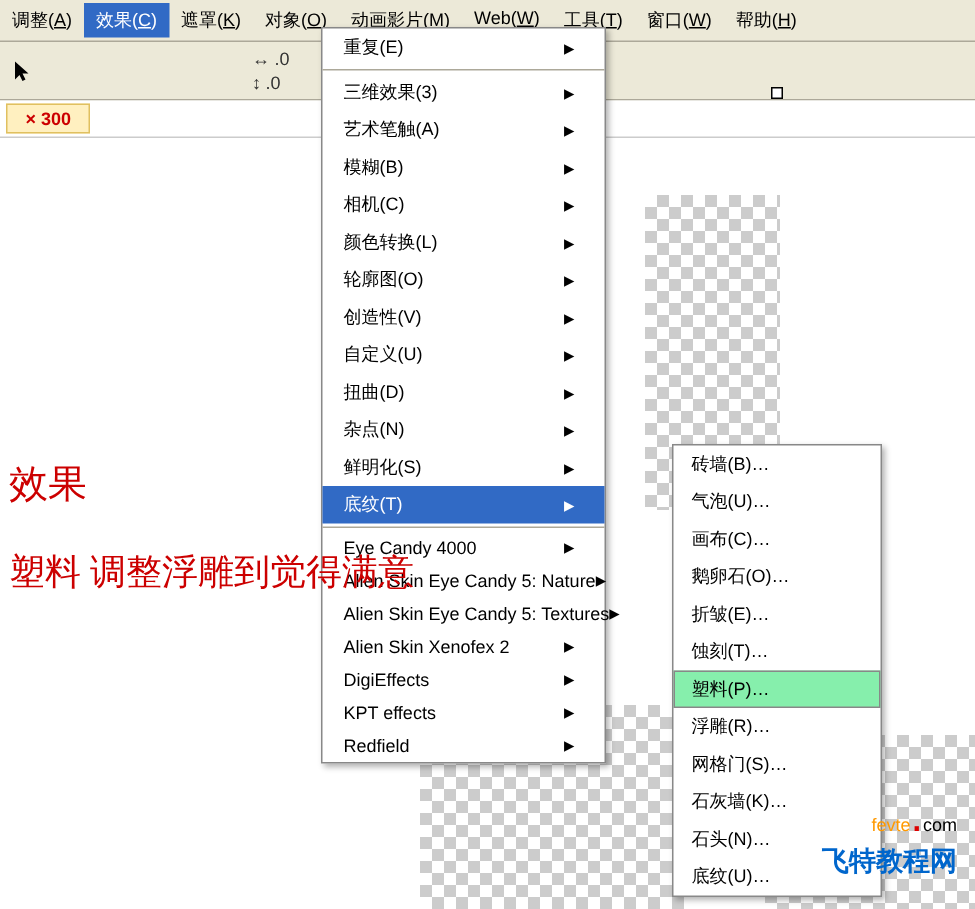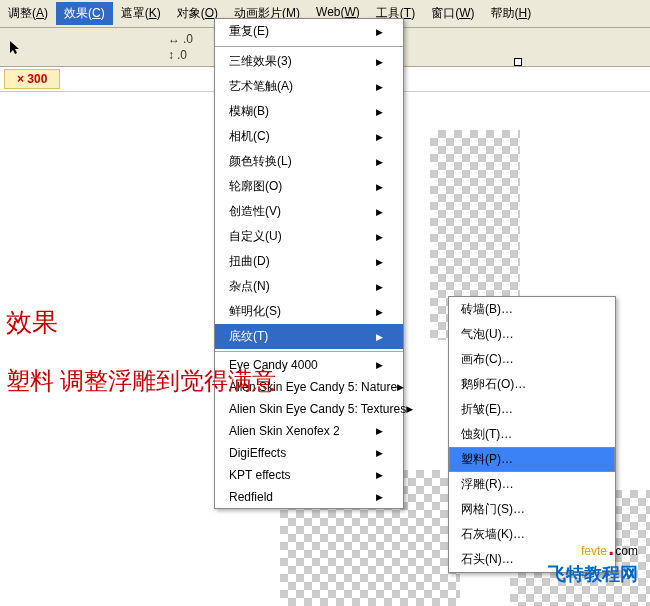--- a/index.html
+++ b/index.html
@@ -32,23 +32,23 @@
 .checker3 { right: 0; top: 420px; width: 140px; height: 120px; }
 .white-square { position: absolute; width: 8px; height: 8px; border: 1px solid #000; background: #fff; }
 .sq1 { right: 128px; top: 58px; }
 
 .dropdown { position: absolute; top: 18px; left: 214px; width: 190px; background: #fff; border: 1px solid #888; box-shadow: 2px 2px 4px rgba(0,0,0,0.3); }
 .dropdown-item { padding: 4px 20px 4px 14px; cursor: pointer; display: flex; justify-content: space-between; align-items: center; white-space: nowrap; }
 .dropdown-item.has-arrow::after { content: "▶"; font-size: 9px; }
 .dropdown-item.highlighted { background: #316ac5; color: #fff; }
 .dropdown hr { border: none; border-top: 1px solid #aca899; margin: 2px 0; }
 
-.submenu { position: absolute; top: 296px; left: 448px; width: 168px; background: #fff; border: 1px solid #888; box-shadow: 2px 2px 4px rgba(0,0,0,0.3); }
+.submenu { position: absolute; top: 296px; left: 448px; width: 140px; background: #fff; border: 1px solid #888; box-shadow: 2px 2px 4px rgba(0,0,0,0.3); }
 .submenu-item { padding: 4px 12px; cursor: pointer; white-space: nowrap; }
-.submenu-item.highlighted { background: #3b82f6; border: 1px solid #888; padding: 3px 11px; }
+.submenu-item.highlighted { background: #86efac; border: 1px solid #888; padding: 3px 11px; }
 
 .overlay-text { position: absolute; color: #cc0000; font-size: 26px; font-family: "SimSun", serif; }
 .ot1 { left: 6px; top: 305px; }
 .ot2 { left: 6px; top: 365px; font-size: 24px; }
 
 .watermark { position: absolute; right: 12px; bottom: 20px; text-align: right; }
 .watermark .domain { font-size: 24px; font-weight: normal; font-family: Arial, sans-serif; }
 .watermark .domain .f { color: #f90; }
 .watermark .domain .rest { color: #000; }
 .watermark .domain .dot { color: #d00; font-size: 30px; }
@@ -173,20 +173,21 @@
   <div class="submenu-item">气泡(U)…</div>
   <div class="submenu-item">画布(C)…</div>
   <div class="submenu-item">鹅卵石(O)…</div>
   <div class="submenu-item">折皱(E)…</div>
   <div class="submenu-item">蚀刻(T)…</div>
   <div class="submenu-item highlighted">塑料(P)…</div>
   <div class="submenu-item">浮雕(R)…</div>
   <div class="submenu-item">网格门(S)…</div>
   <div class="submenu-item">石灰墙(K)…</div>
   <div class="submenu-item">石头(N)…</div>
+  <div class="submenu-item">底纹(U)…</div>
 </div>
 
 <div class="overlay-text ot1">效果</div>
 <div class="overlay-text ot2">塑料 调整浮雕到觉得满意</div>
 
 <div class="watermark">
   <div class="domain">
     <span class="f">fevte</span><span class="dot">.</span><span class="rest">com</span>
   </div>
   <div class="sub">飞特教程网</div>

